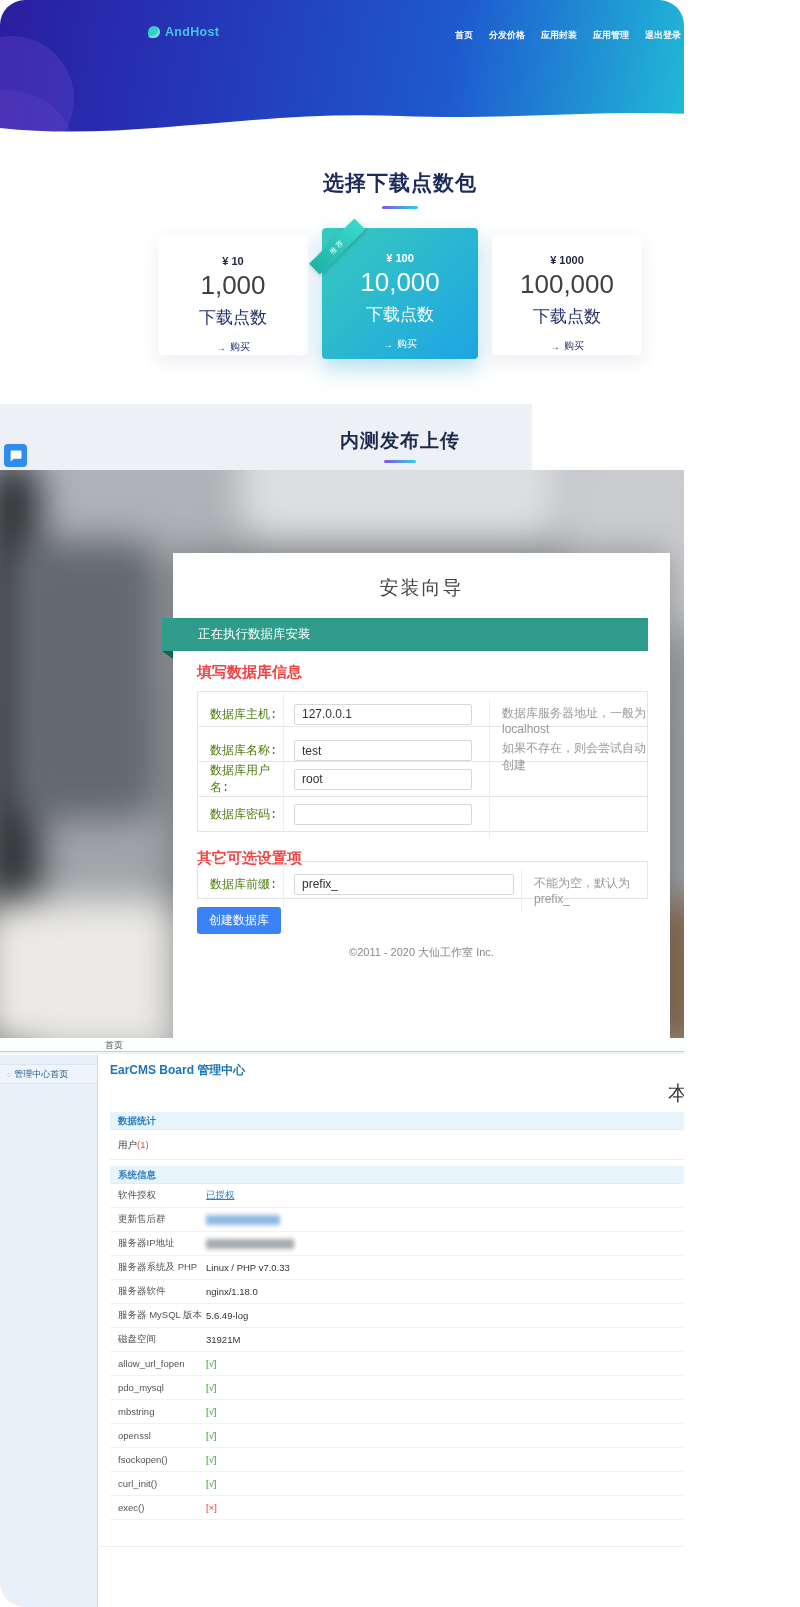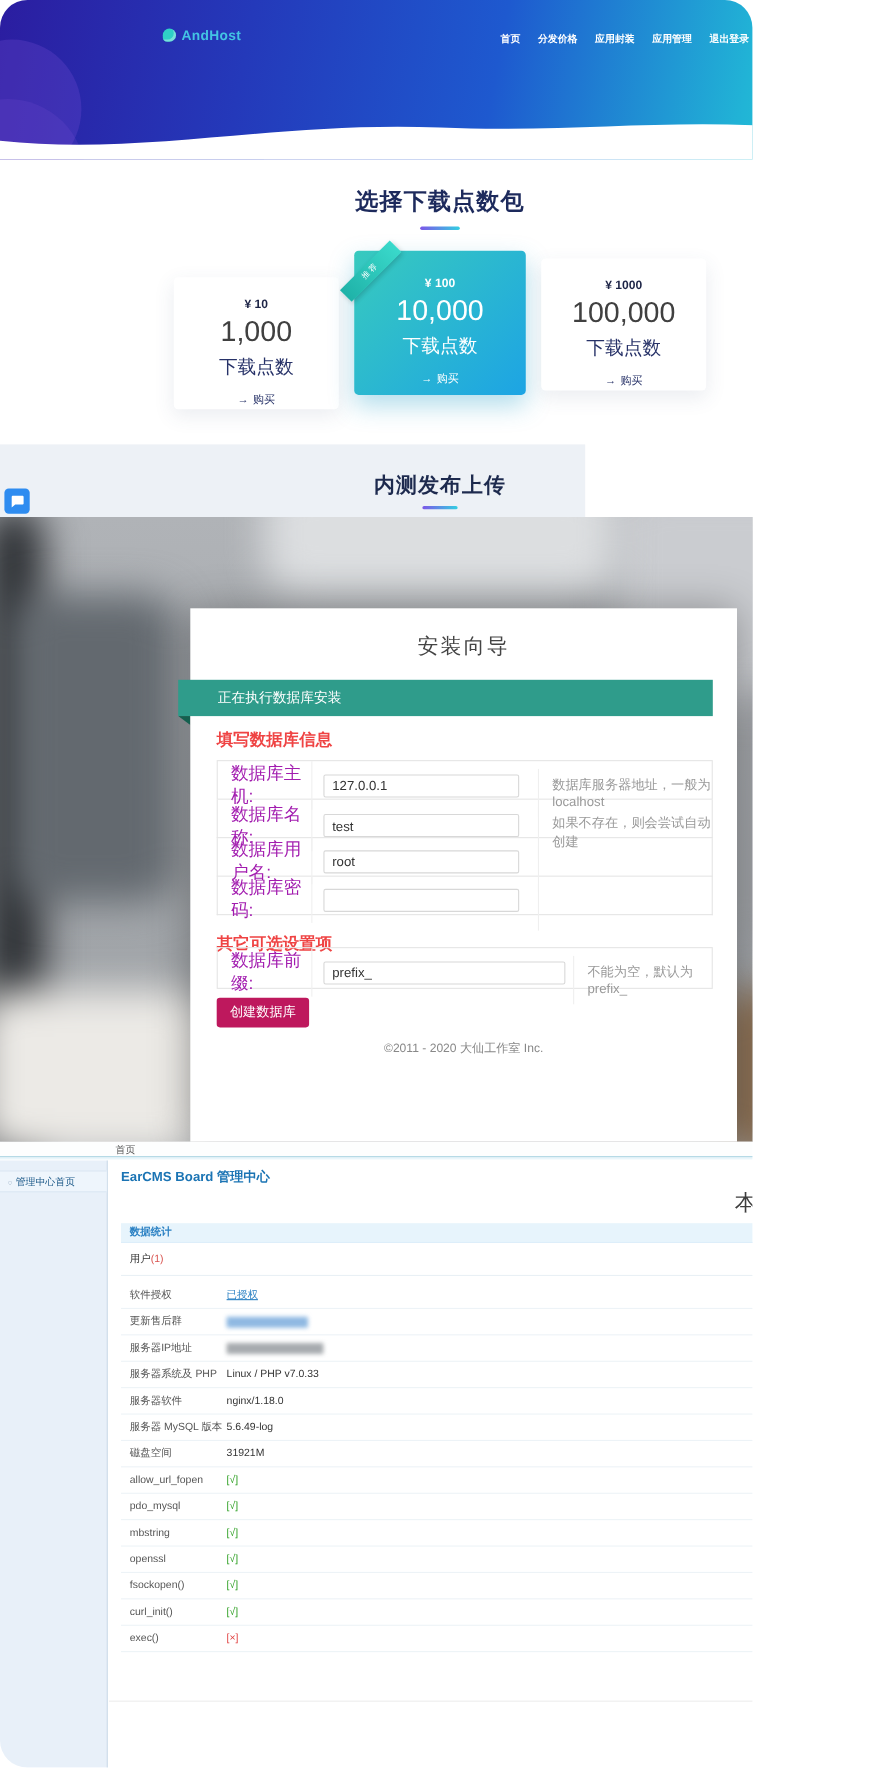--- a/index.html
+++ b/index.html
@@ -22,21 +22,21 @@
 
   
   .pricing-title{position:absolute;left:0;top:169px;width:800px;margin:0;text-align:center;
                  font-size:21px;font-weight:bold;color:#1d2a5c;letter-spacing:1px;}
   .underline{position:absolute;height:3px;border-radius:2px;
              background:linear-gradient(90deg,#7c57e8,#33cfe2);}
   .u1{left:382px;top:206px;width:36px;}
   #cards{position:absolute;left:158px;top:228px;width:492px;height:131px;}
   .card{position:absolute;background:#fff;border-radius:4px;display:flex;flex-direction:column;
         align-items:center;box-shadow:0 6px 18px rgba(60,80,120,.10);}
-  .pos0{left:0;top:24px;width:150px;height:120px;}
+  .pos0{left:0;top:7px;width:150px;height:120px;justify-content:center;}
   .pos1{left:164px;top:0;width:156px;height:131px;
         background:linear-gradient(135deg,#38cabe,#1da4e4);
         box-shadow:0 10px 22px rgba(40,160,200,.35);}
   .pos2{left:334px;top:7px;width:150px;height:120px;}
   .price{margin-top:19px;font-size:11px;font-weight:bold;color:#1d2446;}
   .featured .price{color:#fff;margin-top:24px;}
   .points{margin-top:3px;font-size:26px;color:#404040;}
   .featured .points{color:#fff;}
   .unit{margin-top:5px;font-size:17px;color:#273268;}
   .featured .unit{color:#fff;}
@@ -79,27 +79,27 @@
   .sec-h{position:absolute;left:24px;margin:0;font-size:15px;font-weight:bold;color:#ef4444;}
   .h-db{top:110px;}
   .h-opt{top:296px;}
   .wtable{position:absolute;left:24px;width:451px;}
   #db-rows{top:138px;}
   #opt-rows{top:308px;}
   .wrow{display:grid;align-items:center;border:1px solid #e5e5e5;border-top:none;height:34px;}
   .wtable .wrow:first-child{border-top:1px solid #e5e5e5;}
   #db-rows .wrow{grid-template-columns:85px 206px 160px;}
   #opt-rows .wrow{grid-template-columns:85px 238px 128px;height:36px;}
-  .wlabel{padding-left:12px;font-size:16px;color:#a21caf;}
+  .wlabel{padding-left:12px;font-size:12px;color:#4d7c0f;font-family:Liberation Mono, monospace;}
   .wcell{height:100%;display:flex;align-items:center;border-left:1px solid #efefef;}
   .winput{margin-left:10px;width:178px;height:21px;border:1px solid #d8d8d8;border-radius:2px;
           font-size:12px;color:#333;padding:0 7px;box-sizing:border-box;font-family:inherit;}
   #opt-rows .winput{width:220px;}
   .whint{font-size:12px;color:#999;padding-left:12px;margin-top:13px;}
-  .create-btn{position:absolute;left:24px;top:354px;min-width:76px;height:27px;background:#be185d;
+  .create-btn{position:absolute;left:24px;top:354px;min-width:76px;height:27px;background:#3b82f6;
               color:#fff;border:none;border-radius:3px;font-size:12px;cursor:pointer;
               font-family:inherit;padding:0 12px;}
   .wfooter{position:absolute;left:0;top:392px;width:100%;text-align:center;font-size:11px;color:#888;}
 
   
   .admin{position:absolute;left:0;top:1038px;width:800px;height:569px;background:#fff;}
   .crumb{position:absolute;left:0;top:0;width:800px;height:14px;background:#fdfefe;
          border-bottom:1px solid #aed6e4;box-shadow:0 2px 0 #e9f6fb;
          font-size:9px;color:#555;line-height:14px;padding-left:105px;box-sizing:border-box;}
   .sidebar{position:absolute;left:0;top:17px;bottom:0;width:98px;background:#e8f0f9;
@@ -271,20 +271,21 @@
       </div>
     </aside>
     <main class="amain">
       <h3 class="aheading">EarCMS Board 管理中心</h3>
       <div class="banner">本美化程序持续更</div>
       <div class="atable">
         <div class="aband">数据统计</div>
         <div class="user-row">
           <span>用户</span><span class="user-count">(1)</span>
         </div>
+        <div class="aband">系统信息</div>
         <div id="sys-rows">
             <div class="arow">
               <span class="alabel">软件授权</span>
               <a class="aval val-link">已授权</a>
             </div>
             <div class="arow">
               <span class="alabel">更新售后群</span>
               <div class="redact blue"></div>
             </div>
             <div class="arow">

